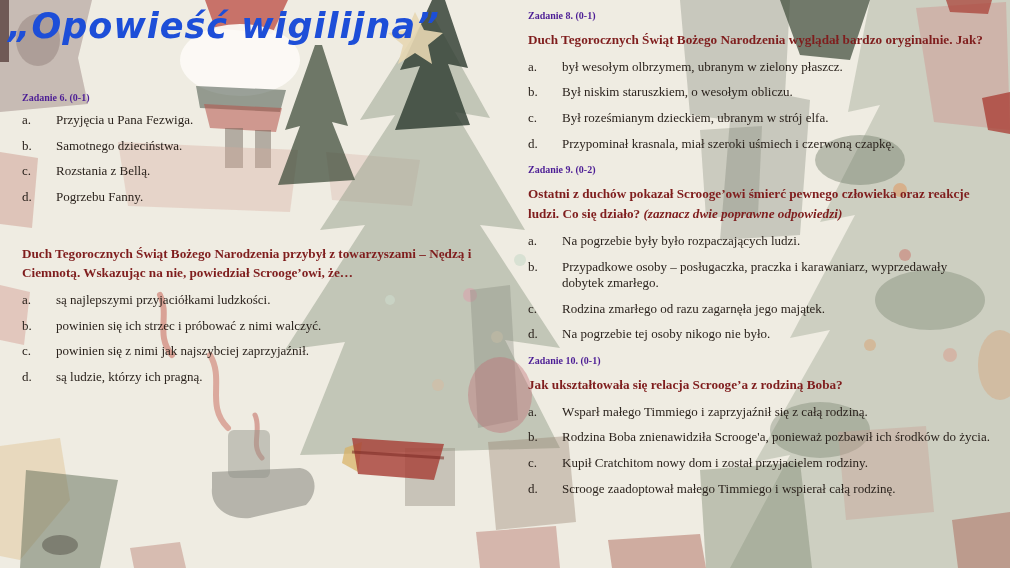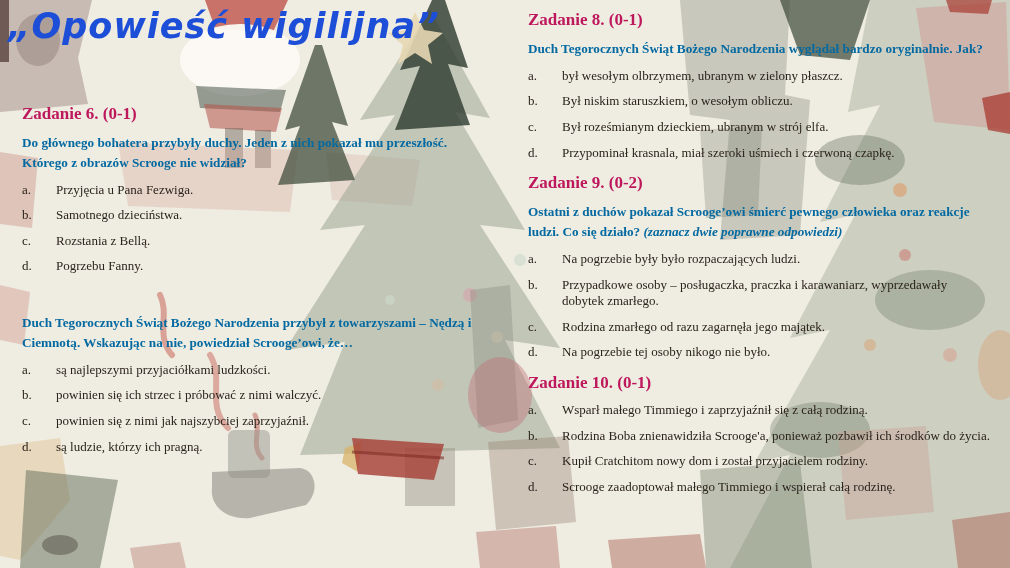--- a/index.html
+++ b/index.html
@@ -13,31 +13,31 @@
   }
   .bg-svg{position:absolute;left:0;top:0;width:1010px;height:568px;}
   .title{
     position:absolute;left:8px;top:6px;
     font-family:"DejaVu Sans","Liberation Sans",sans-serif;
     font-weight:bold;font-style:italic;
     font-size:35px;letter-spacing:1px;
     color:#1d4ed8;white-space:nowrap;
   }
   .col{position:absolute;}
-  .col-left{left:22px;top:104px;width:470px;}
+  .col-left{left:22px;top:92px;width:470px;}
   .col-right{left:528px;top:10px;width:462px;}
   .question{margin:0;}
   .col-right .question + .question{margin-top:12px;}
   .col-left  .question + .question{margin-top:38px;}
   .qheader{
-    font-size:17px;font-weight:bold;color:#be185d;
+    font-size:10px;font-weight:bold;color:#4c1d95;
     margin:0 0 9px 0;
   }
   .qtext{
-    font-size:13.2px;font-weight:bold;color:#0369a1;
+    font-size:13.2px;font-weight:bold;color:#7f1d1d;
     line-height:1.5;margin:0 0 9px 0;
   }
   .qtext .note{font-style:italic;text-align:center;}
   .answers{margin:0;}
   .answer{
     display:flex;align-items:flex-start;
     font-size:13px;line-height:1.28;
     margin-bottom:9px;
   }
   .answer .letter{flex:0 0 34px;width:34px;}
@@ -142,21 +142,20 @@
     <path d="M700 470 L800 462 L812 568 L706 568 Z" fill="#76816a" opacity="0.4"></path>
   </g>
 </svg>
 
 <div class="title">„Opowieść wigilijna”</div>
 
 <div class="col col-left">
 
   <section class="question">
     <h3 class="qheader">Zadanie 6. (0-1)</h3>
-    <p class="qtext">Do głównego bohatera przybyły duchy. Jeden z nich pokazał mu przeszłość. Którego z obrazów Scrooge nie widział?</p>
     <div class="answers">
       <div class="answer">
         <span class="letter">a.</span>
         <span class="atext">Przyjęcia u Pana Fezwiga.</span>
       </div>
       <div class="answer">
         <span class="letter">b.</span>
         <span class="atext">Samotnego dzieciństwa.</span>
       </div>
       <div class="answer">
@@ -237,20 +236,21 @@
       </div>
       <div class="answer">
         <span class="letter">d.</span>
         <span class="atext">Na pogrzebie tej osoby nikogo nie było.</span>
       </div>
     </div>
   </section>
 
   <section class="question">
     <h3 class="qheader">Zadanie 10. (0-1)</h3>
+    <p class="qtext">Jak ukształtowała się relacja Scrooge’a z rodziną Boba?</p>
     <div class="answers">
       <div class="answer">
         <span class="letter">a.</span>
         <span class="atext">Wsparł małego Timmiego i zaprzyjaźnił się z całą rodziną.</span>
       </div>
       <div class="answer">
         <span class="letter">b.</span>
         <span class="atext">Rodzina Boba znienawidziła Scrooge'a, ponieważ pozbawił ich środków do życia.</span>
       </div>
       <div class="answer">

